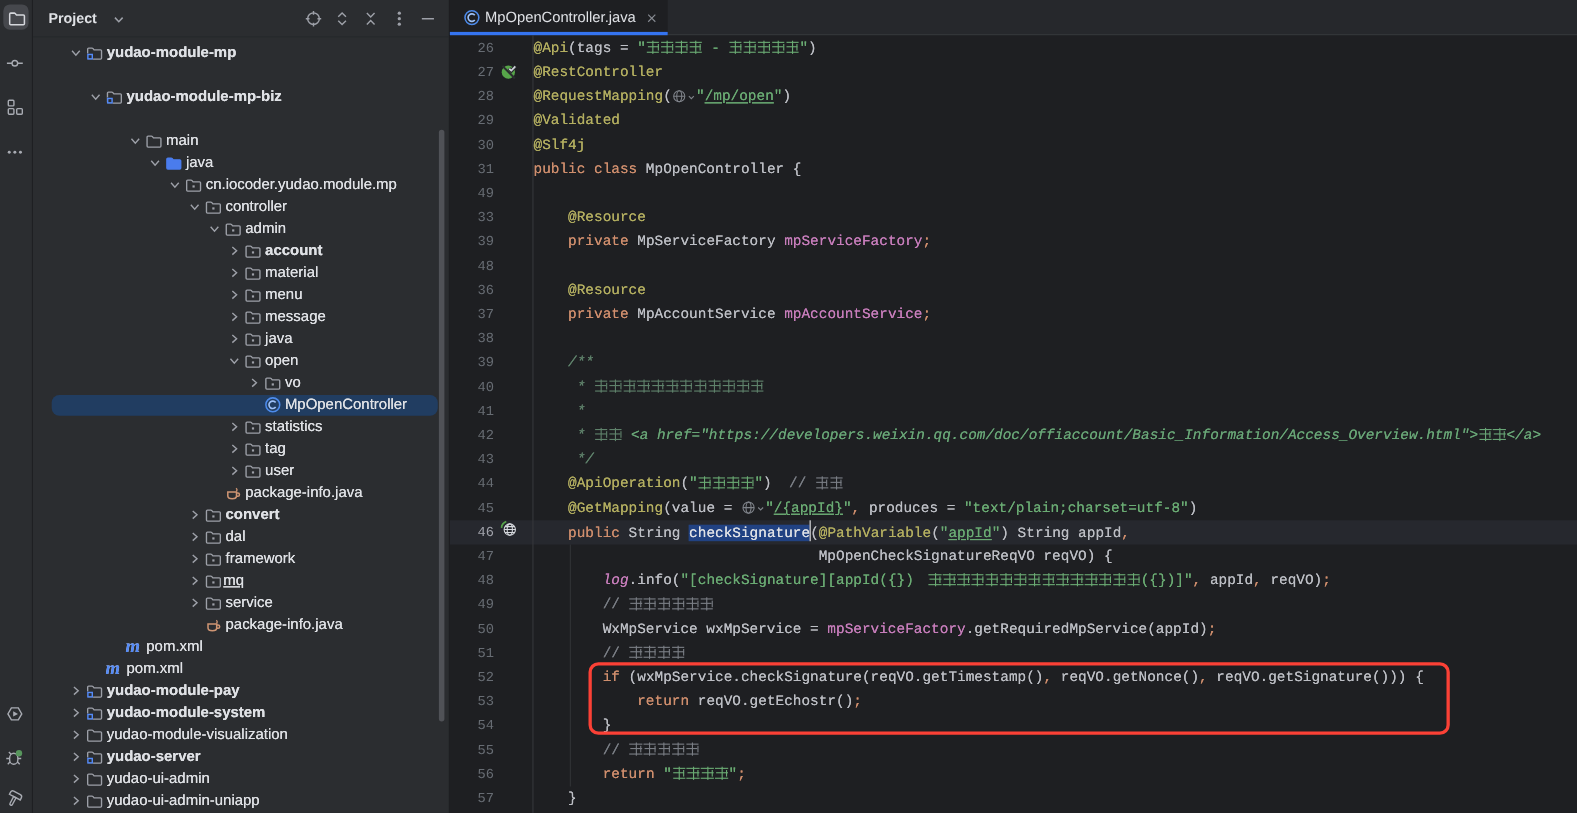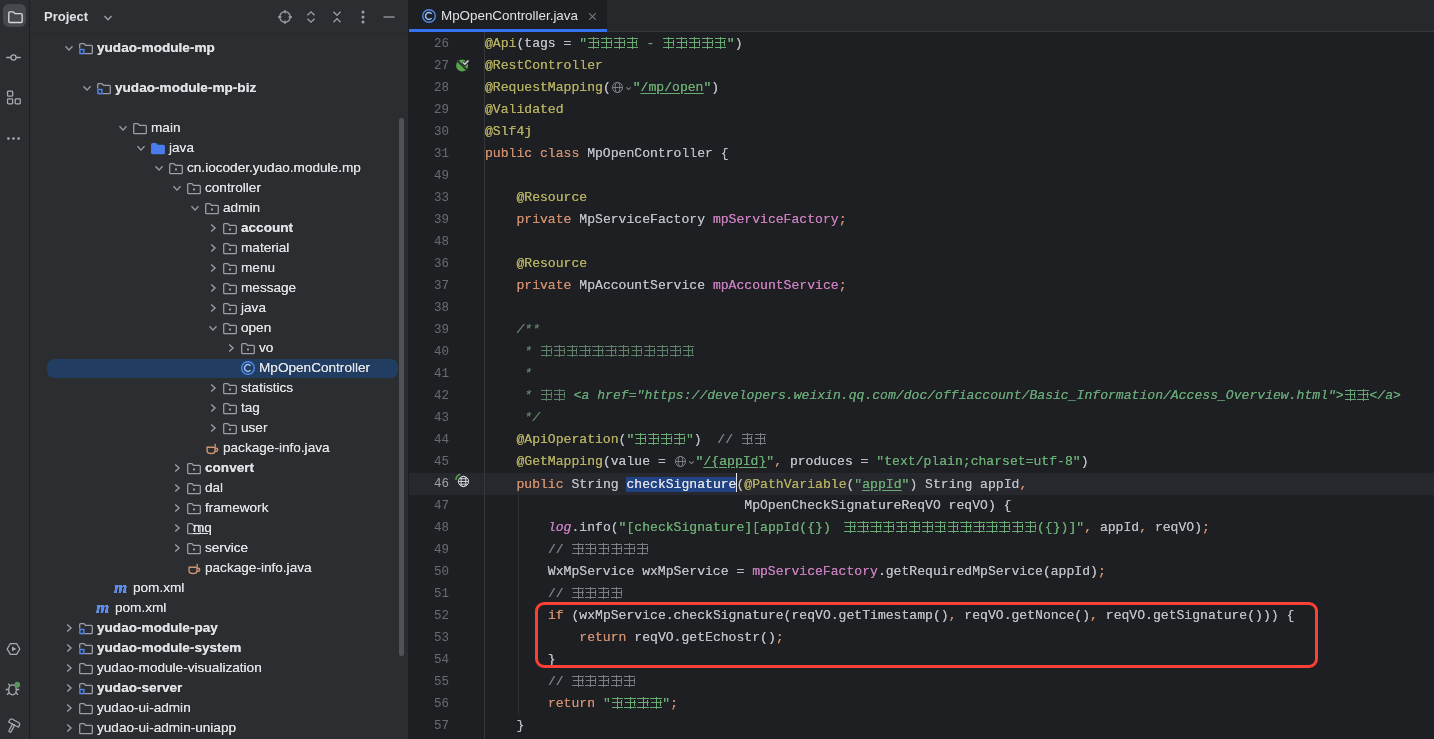--- a/index.html
+++ b/index.html
@@ -363,21 +363,21 @@
         </div>
 <div class="tr" style="top:518px">
           <span class="tc" style="left:169px"><svg class="tw" viewBox="0 0 16 16">
               <path d="M6.2 4.5 L10.1 8 L6.2 11.5" fill="none" stroke="#9da0a8" stroke-width="1.3"></path>
             </svg></span>
           <span class="tc" style="left:186px"><svg class="ti" viewBox="0 0 16 16">
               <path d="M1.7 12.8 V4.6 Q1.7 3.7 2.6 3.7 H5.7 Q6.1 3.7 6.4 4 L7.5 5.3 H13.4 Q14.3 5.3 14.3 6.2 V12.8 Q14.3 13.7 13.4 13.7 H2.6 Q1.7 13.7 1.7 12.8 Z" fill="none" stroke="#9da0a8" stroke-width="1.25"></path>
               <rect x="6.2" y="7.7" width="3.6" height="3.6" fill="#2b2d30"></rect>
               <rect x="7" y="8.5" width="2" height="2" fill="#9da0a8"></rect>
             </svg></span>
-          <span class="tl" style="left:193px;text-decoration:underline;">mq</span>
+          <span class="tl" style="left:203px;text-decoration:underline;">mq</span>
         </div>
 <div class="tr" style="top:538px">
           <span class="tc" style="left:169px"><svg class="tw" viewBox="0 0 16 16">
               <path d="M6.2 4.5 L10.1 8 L6.2 11.5" fill="none" stroke="#9da0a8" stroke-width="1.3"></path>
             </svg></span>
           <span class="tc" style="left:186px"><svg class="ti" viewBox="0 0 16 16">
               <path d="M1.7 12.8 V4.6 Q1.7 3.7 2.6 3.7 H5.7 Q6.1 3.7 6.4 4 L7.5 5.3 H13.4 Q14.3 5.3 14.3 6.2 V12.8 Q14.3 13.7 13.4 13.7 H2.6 Q1.7 13.7 1.7 12.8 Z" fill="none" stroke="#9da0a8" stroke-width="1.25"></path>
               <rect x="6.2" y="7.7" width="3.6" height="3.6" fill="#2b2d30"></rect>
               <rect x="7" y="8.5" width="2" height="2" fill="#9da0a8"></rect>
             </svg></span>

